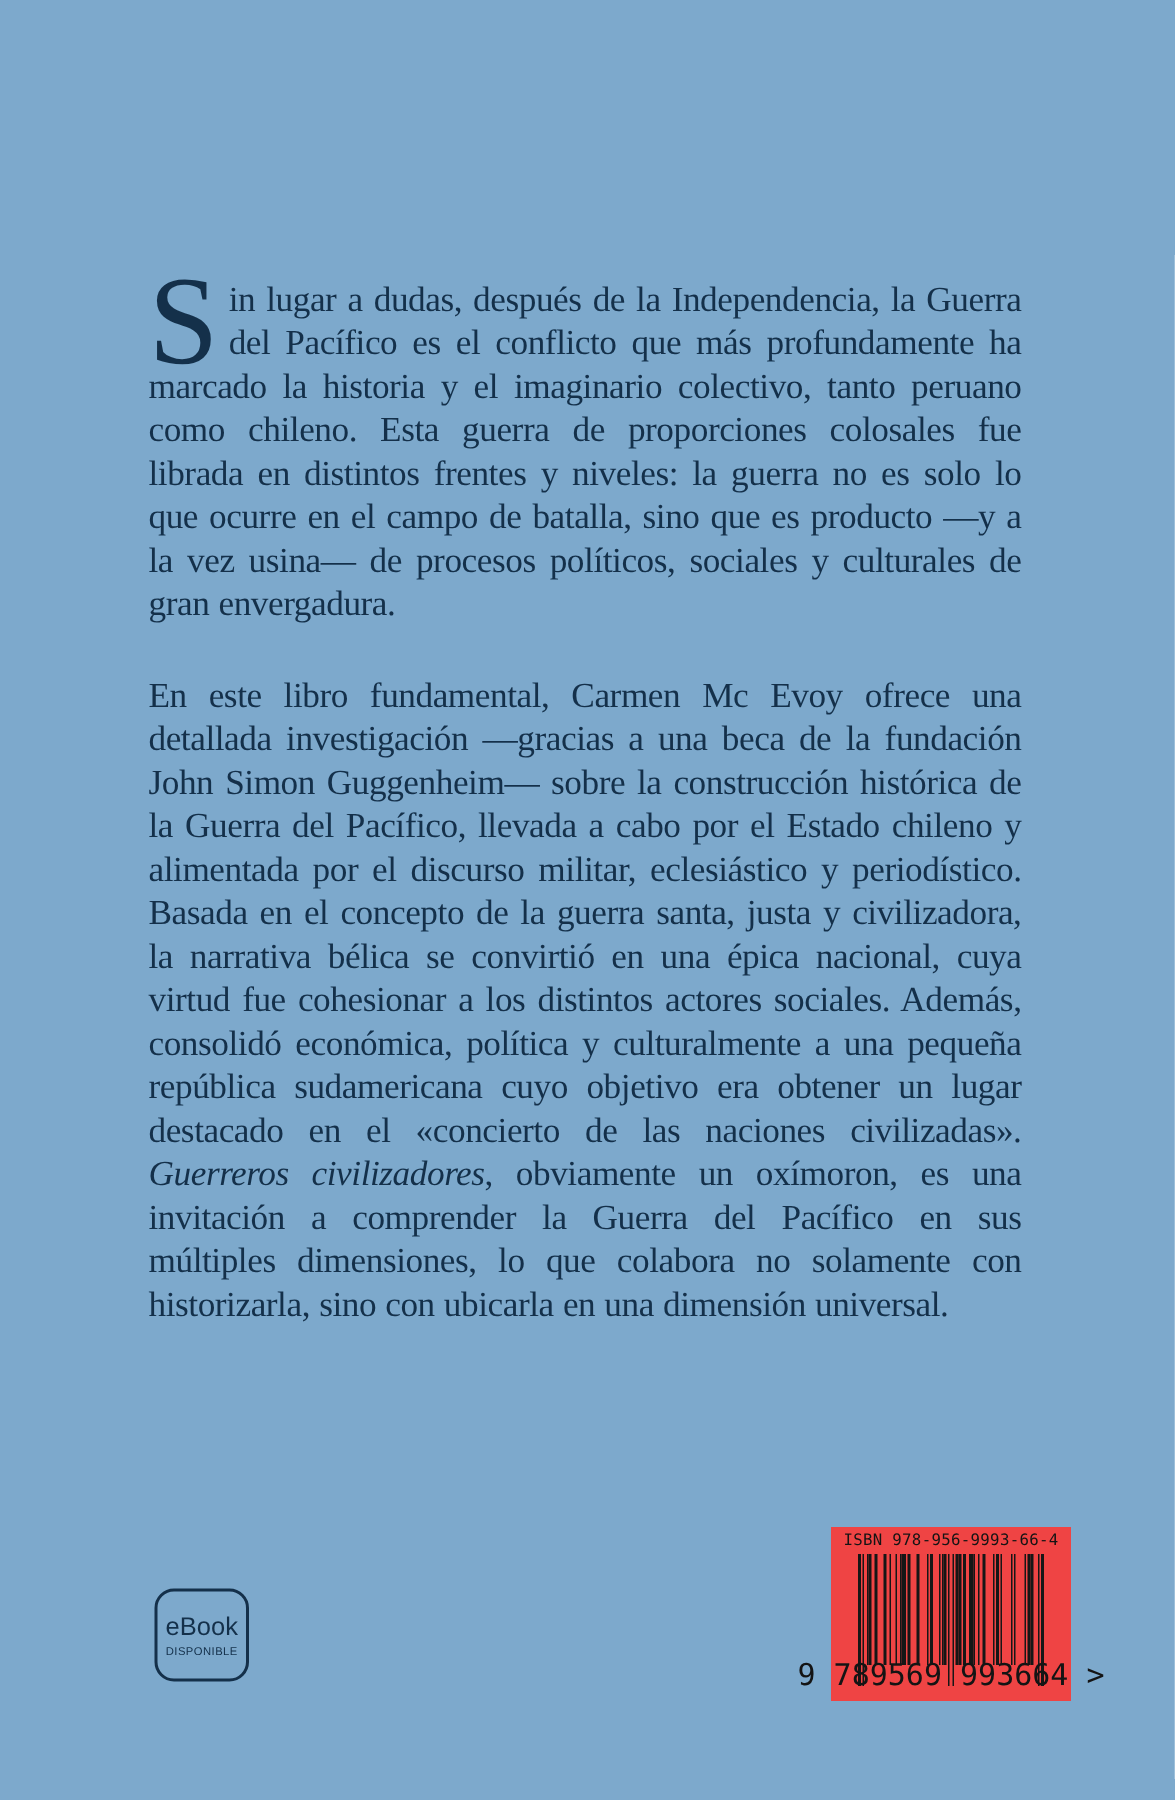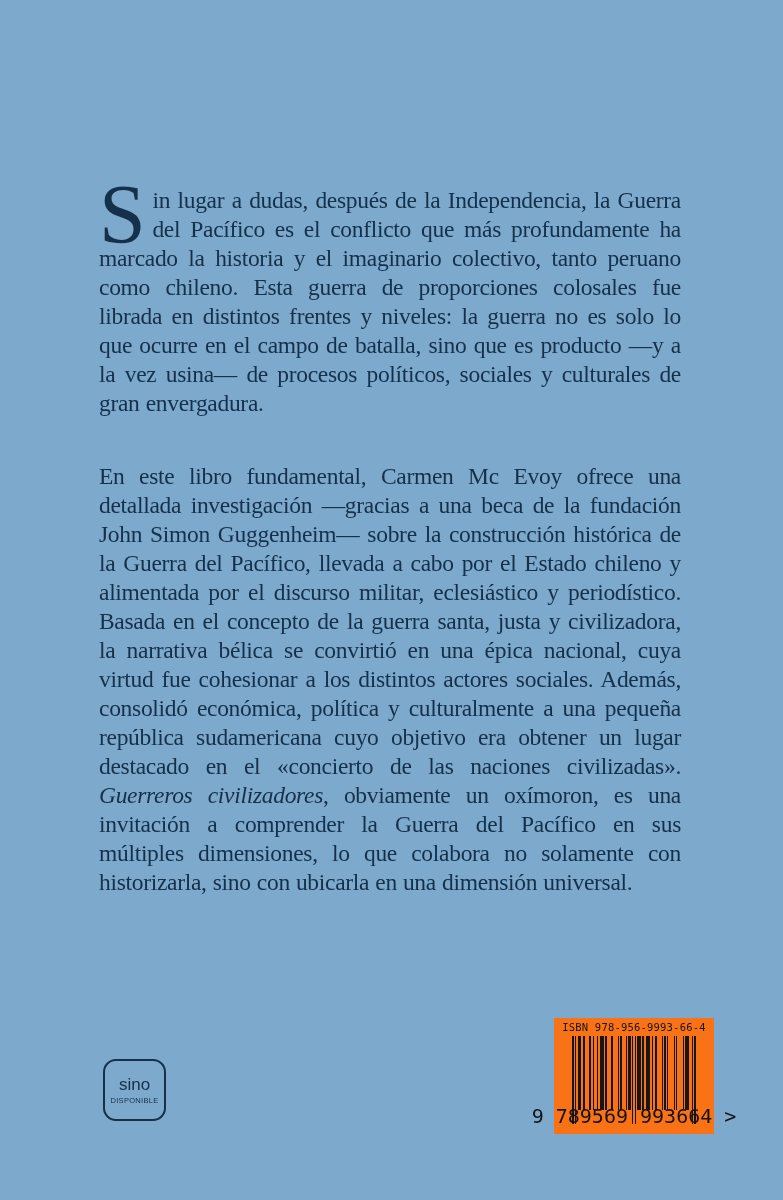--- a/index.html
+++ b/index.html
@@ -17,21 +17,21 @@
     left: 99px;
     top: 186px;
     width: 582px;
     font-size: 23.5px;
     line-height: 29px;
     letter-spacing: -0.3px;
     word-spacing: 0.5px;
     text-align: justify;
   }
   .para { margin: 0; }
-  .para + .para { margin-top: 44px; }
+  .para + .para { margin-top: 32px; }
   .dropcap {
     float: left;
     font-size: 84px;
     line-height: 1;
     height: 56px;
     margin: -13px 7px 0 0;
   }
   .italic { font-style: italic; }
 
   .ebook-badge {
@@ -50,21 +50,21 @@
   }
   .ebook-title { font-size: 17px; line-height: 1; }
   .ebook-sub   { font-size: 7.5px; letter-spacing: 0.3px; margin-top: 3px; }
 
   .barcode-box {
     position: absolute;
     left: 554px;
     top: 1018px;
     width: 160px;
     height: 116px;
-    background: #f97316;
+    background: #ef4444;
     box-sizing: border-box;
     padding-top: 3px;
     display: flex;
     flex-direction: column;
     align-items: center;
     font-family: "DejaVu Sans Mono", "Liberation Mono", monospace;
     color: #141414;
   }
   .isbn-label {
     font-size: 10.5px;
@@ -92,21 +92,21 @@
 <body>
 
 <div class="cover" style="background: rgb(125, 169, 204); color: rgb(20, 48, 74);">
 
   <div class="text-block">
     <p class="para"><span class="dropcap">S</span><span>in lugar a dudas, después de la Independencia, la Guerra del Pacífico es el conflicto que más profundamente ha marcado la historia y el imaginario colectivo, tanto peruano como chileno. Esta guerra de proporciones colosales fue librada en distintos frentes y niveles: la guerra no es solo lo que ocurre en el campo de batalla, sino que es producto —y a la vez usina— de procesos políticos, sociales y culturales de gran envergadura.</span></p>
     <p class="para"><span>En este libro fundamental, Carmen Mc Evoy ofrece una detallada investigación —gracias a una beca de la fundación John Simon Guggenheim— sobre la construcción histórica de la Guerra del Pacífico, llevada a cabo por el Estado chileno y alimentada por el discurso militar, eclesiástico y periodístico. Basada en el concepto de la guerra santa, justa y civilizadora, la narrativa bélica se convirtió en una épica nacional, cuya virtud fue cohesionar a los distintos actores sociales. Además, consolidó económica, política y culturalmente a una pequeña república sudamericana cuyo objetivo era obtener un lugar destacado en el «concierto de las naciones civilizadas». </span><span class="italic">Guerreros civilizadores</span><span>, obviamente un oxímoron, es una invitación a comprender la Guerra del Pacífico en sus múltiples dimensiones, lo que colabora no solamente con historizarla, sino con ubicarla en una dimensión universal.</span></p>
   </div>
 
   <div class="ebook-badge">
-    <div class="ebook-title">sino</div>
+    <div class="ebook-title">eBook</div>
     <div class="ebook-sub">DISPONIBLE</div>
   </div>
 
   <div class="barcode-box">
     <div class="isbn-label">ISBN 978-956-9993-66-4</div>
     <div class="bars">
         <div class="bc on guard"></div>
         <div class="bc guard"></div>
         <div class="bc on guard"></div>
         <div class="bc"></div>

